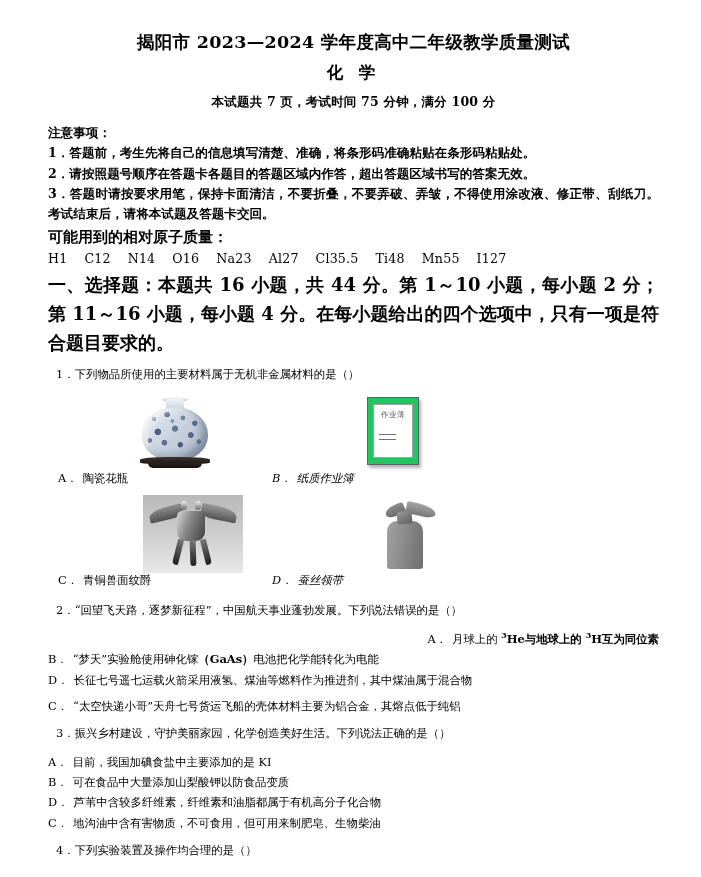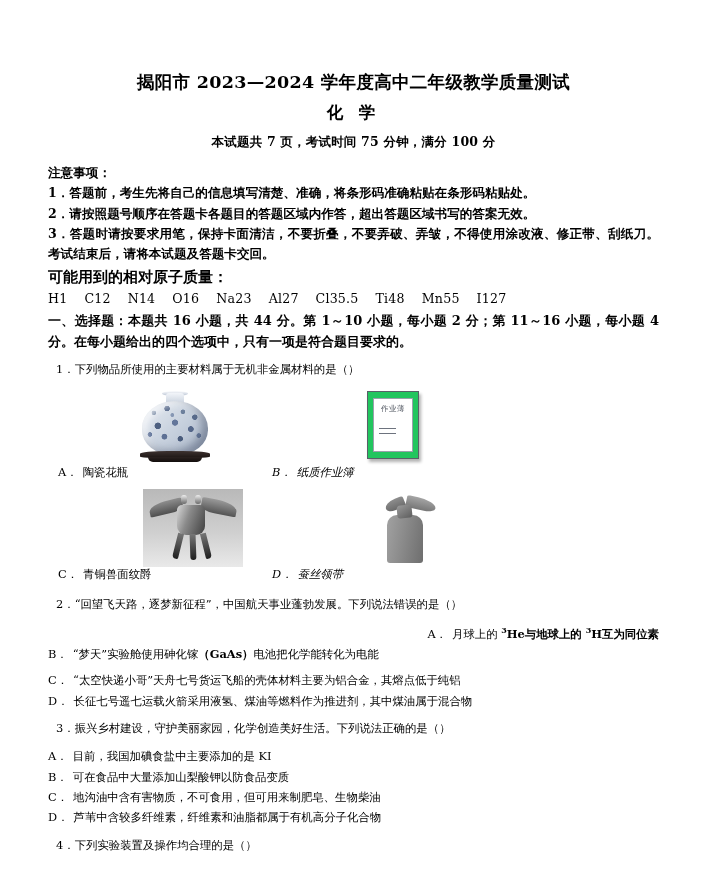--- a/index.html
+++ b/index.html
@@ -13,21 +13,21 @@
     font-family: "DejaVu Sans", "Liberation Sans", sans-serif;
     color: #000000;
     overflow: hidden;
   }
   .page {
     position: relative;
     width: 701px;
     height: 877px;
     background: #ffffff;
     box-sizing: border-box;
-    padding: 72px 42px 0 48px;
+    padding: 32px 42px 0 48px;
   }
   .doc-title {
     text-align: center;
     font-size: 17.5px;
     font-weight: bold;
     font-family: "DejaVu Serif", "Liberation Serif", serif;
     letter-spacing: 0.3px;
     line-height: 1.25;
     margin: 0 0 6px 0;
   }
@@ -71,21 +71,21 @@
   }
   .mass-list {
     font-size: 12.6px;
     font-family: "DejaVu Serif", "Liberation Serif", serif;
     line-height: 1.62;
     margin: 0;
     letter-spacing: 0.2px;
   }
   .mass-list span { margin-right: 17px; }
   .section-head {
-    font-size: 13px;
+    font-size: 18px;
     font-weight: bold;
     font-family: "DejaVu Serif", "Liberation Serif", serif;
     line-height: 1.62;
     margin: 0 0 2px 0;
     text-align: justify;
   }
   .q-stem {
     font-size: 11.4px;
     font-family: "DejaVu Serif", "Liberation Serif", serif;
     line-height: 1.72;
@@ -361,40 +361,40 @@
 
   <div class="q-stem" style="margin-top:8px;">
     <span>2．</span><span>“回望飞天路，逐梦新征程”，中国航天事业蓬勃发展。下列说法错误的是（</span><span class="paren">）</span>
   </div>
   <div class="q-opt" style="margin-top:6px;text-align:right;">
     <span class="opt-label">A．</span><span>月球上的 </span><sup>3</sup><span class="bold-inline">He与地球上的 </span><sup>3</sup><span class="bold-inline">H互为同位素</span>
   </div>
   <div class="q-opt" style="margin-top:0;">
     <span class="opt-label">B．</span><span>“梦天”实验舱使用砷化镓</span><span class="bold-inline">（GaAs）</span><span>电池把化学能转化为电能</span>
   </div>
+  <div class="q-opt">
+    <span class="opt-label">D．</span><span>长征七号遥七运载火箭采用液氢、煤油等燃料作为推进剂，其中煤油属于混合物</span>
+  </div>
   <div class="q-opt" style="margin-top:6px;">
     <span class="opt-label">C．</span><span>“太空快递小哥”天舟七号货运飞船的壳体材料主要为铝合金，其熔点低于纯铝</span>
   </div>
-  <div class="q-opt">
-    <span class="opt-label">D．</span><span>长征七号遥七运载火箭采用液氢、煤油等燃料作为推进剂，其中煤油属于混合物</span>
-  </div>
 
   <div class="q-stem">
     <span>3．</span><span>振兴乡村建设，守护美丽家园，化学创造美好生活。下列说法正确的是（</span><span class="paren">）</span>
   </div>
   <div class="q-opt">
     <span class="opt-label">A．</span><span>目前，我国加碘食盐中主要添加的是 KI</span>
   </div>
   <div class="q-opt">
     <span class="opt-label">B．</span><span>可在食品中大量添加山梨酸钾以防食品变质</span>
   </div>
   <div class="q-opt">
+    <span class="opt-label">D．</span><span>芦苇中含较多纤维素，纤维素和油脂都属于有机高分子化合物</span>
+  </div>
+  <div class="q-opt">
     <span class="opt-label">C．</span><span>地沟油中含有害物质，不可食用，但可用来制肥皂、生物柴油</span>
-  </div>
-  <div class="q-opt">
-    <span class="opt-label">D．</span><span>芦苇中含较多纤维素，纤维素和油脂都属于有机高分子化合物</span>
   </div>
 
   <div class="q-stem">
     <span>4．</span><span>下列实验装置及操作均合理的是（</span><span class="paren">）</span>
   </div>
 
 </div>
 
 </body></html>

